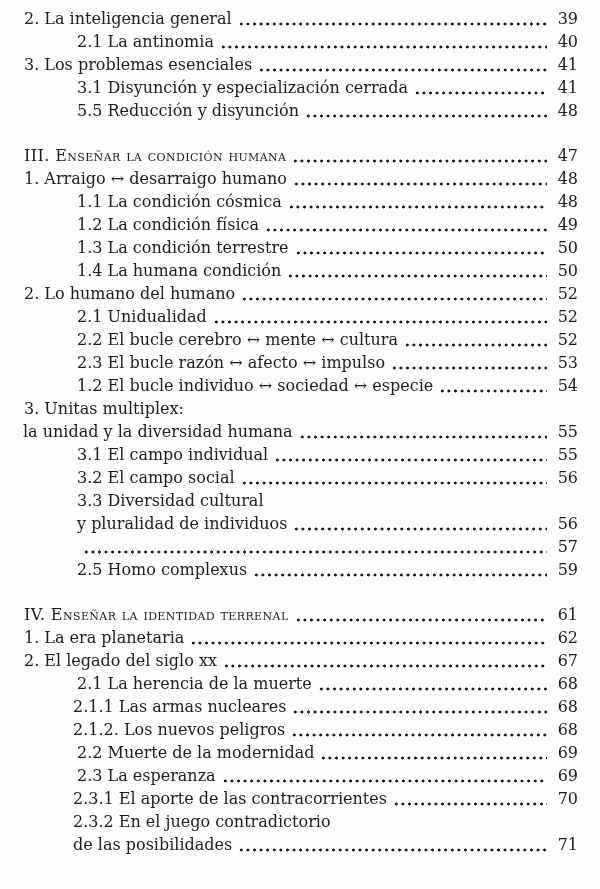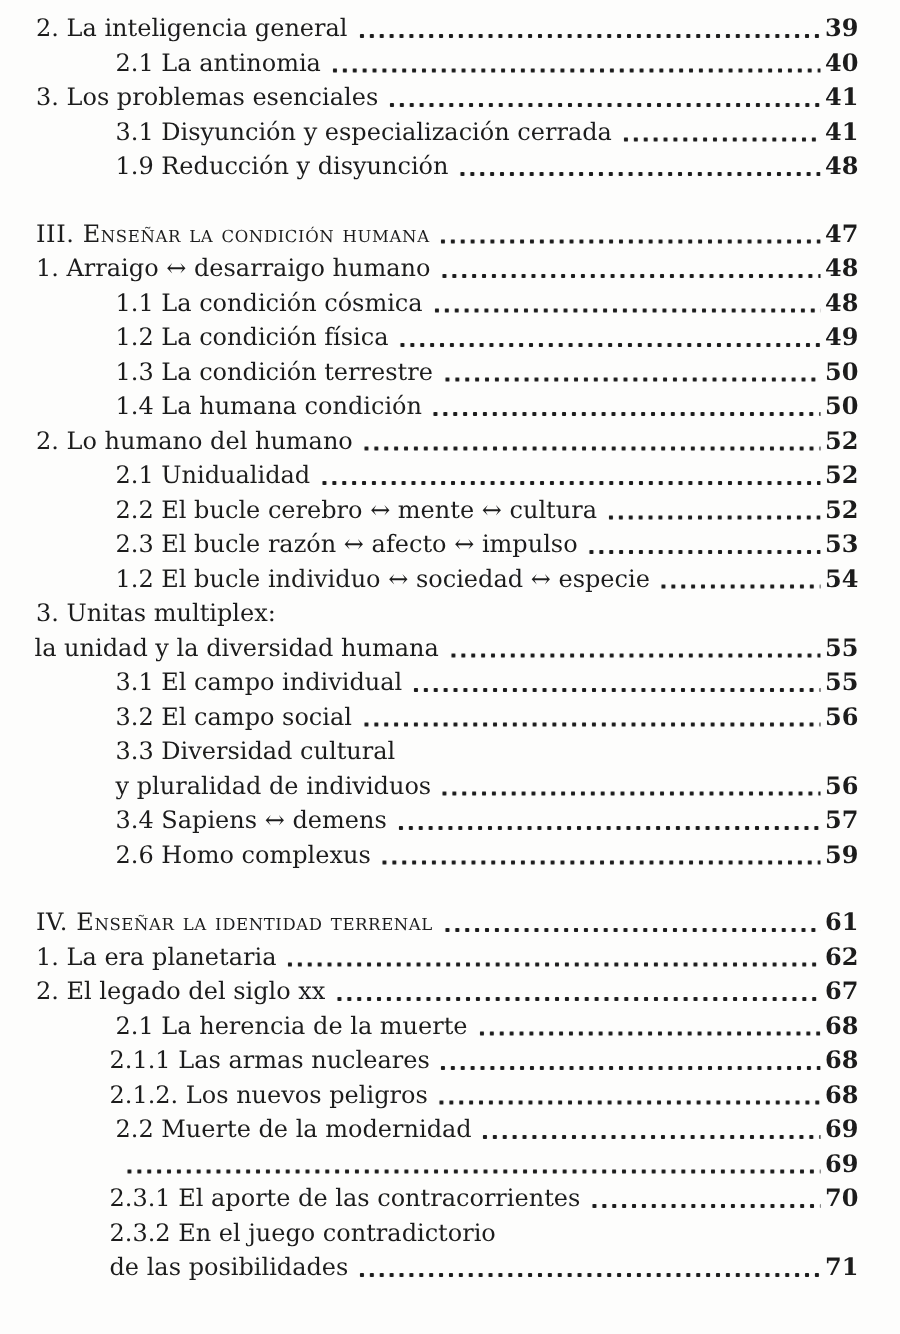--- a/index.html
+++ b/index.html
@@ -43,22 +43,21 @@
     align-self: flex-end;
     margin: 0 3px 4.5px 6px;
     background-image: radial-gradient(circle, var(--ink, #1c1c1c) 1.35px, rgba(0,0,0,0) 1.7px);
     background-size: 6.6px 4px;
     background-repeat: repeat-x;
     background-position: left center;
   }
   .page {
     flex: 0 0 auto;
     min-width: 28px;
-    text-align: left;
-    font-weight: bold;
+    text-align: right;
   }
 </style>
 </head>
 <body style="--paper: #fdfdfc; --ink: #1c1c1c;">
 
 <div class="toc">
     <div class="row indent-0">
     <span class="title">2. La inteligencia general</span>
     <span class="dots"></span>
     <span class="page">39</span>
@@ -72,21 +71,21 @@
     <span class="title">3. Los problemas esenciales</span>
     <span class="dots"></span>
     <span class="page">41</span>
   </div>
     <div class="row indent-1">
     <span class="title">3.1 Disyunción y especialización cerrada</span>
     <span class="dots"></span>
     <span class="page">41</span>
   </div>
     <div class="row indent-1">
-    <span class="title">1.9 Reducción y disyunción</span>
+    <span class="title">5.5 Reducción y disyunción</span>
     <span class="dots"></span>
     <span class="page">48</span>
   </div>
     <div class="row indent-0 gap sc">
     <span class="title">III. Enseñar la condición humana</span>
     <span class="dots"></span>
     <span class="page">47</span>
   </div>
     <div class="row indent-0">
     <span class="title">1. Arraigo ↔ desarraigo humano</span>
@@ -160,26 +159,25 @@
     <div class="row indent-1 nopage">
     <span class="title">3.3 Diversidad cultural</span>
 
   </div>
     <div class="row indent-1">
     <span class="title">y pluralidad de individuos</span>
     <span class="dots"></span>
     <span class="page">56</span>
   </div>
     <div class="row indent-1">
-    <span class="title">3.4 Sapiens ↔ demens</span>
     <span class="dots"></span>
     <span class="page">57</span>
   </div>
     <div class="row indent-1">
-    <span class="title">2.6 Homo complexus</span>
+    <span class="title">2.5 Homo complexus</span>
     <span class="dots"></span>
     <span class="page">59</span>
   </div>
     <div class="row indent-0 gap sc">
     <span class="title">IV. Enseñar la identidad terrenal</span>
     <span class="dots"></span>
     <span class="page">61</span>
   </div>
     <div class="row indent-0">
     <span class="title">1. La era planetaria</span>
@@ -205,20 +203,21 @@
     <span class="title">2.1.2. Los nuevos peligros</span>
     <span class="dots"></span>
     <span class="page">68</span>
   </div>
     <div class="row indent-1">
     <span class="title">2.2 Muerte de la modernidad</span>
     <span class="dots"></span>
     <span class="page">69</span>
   </div>
     <div class="row indent-1">
+    <span class="title">2.3 La esperanza</span>
     <span class="dots"></span>
     <span class="page">69</span>
   </div>
     <div class="row indent-2">
     <span class="title">2.3.1 El aporte de las contracorrientes</span>
     <span class="dots"></span>
     <span class="page">70</span>
   </div>
     <div class="row indent-2 nopage">
     <span class="title">2.3.2 En el juego contradictorio</span>

